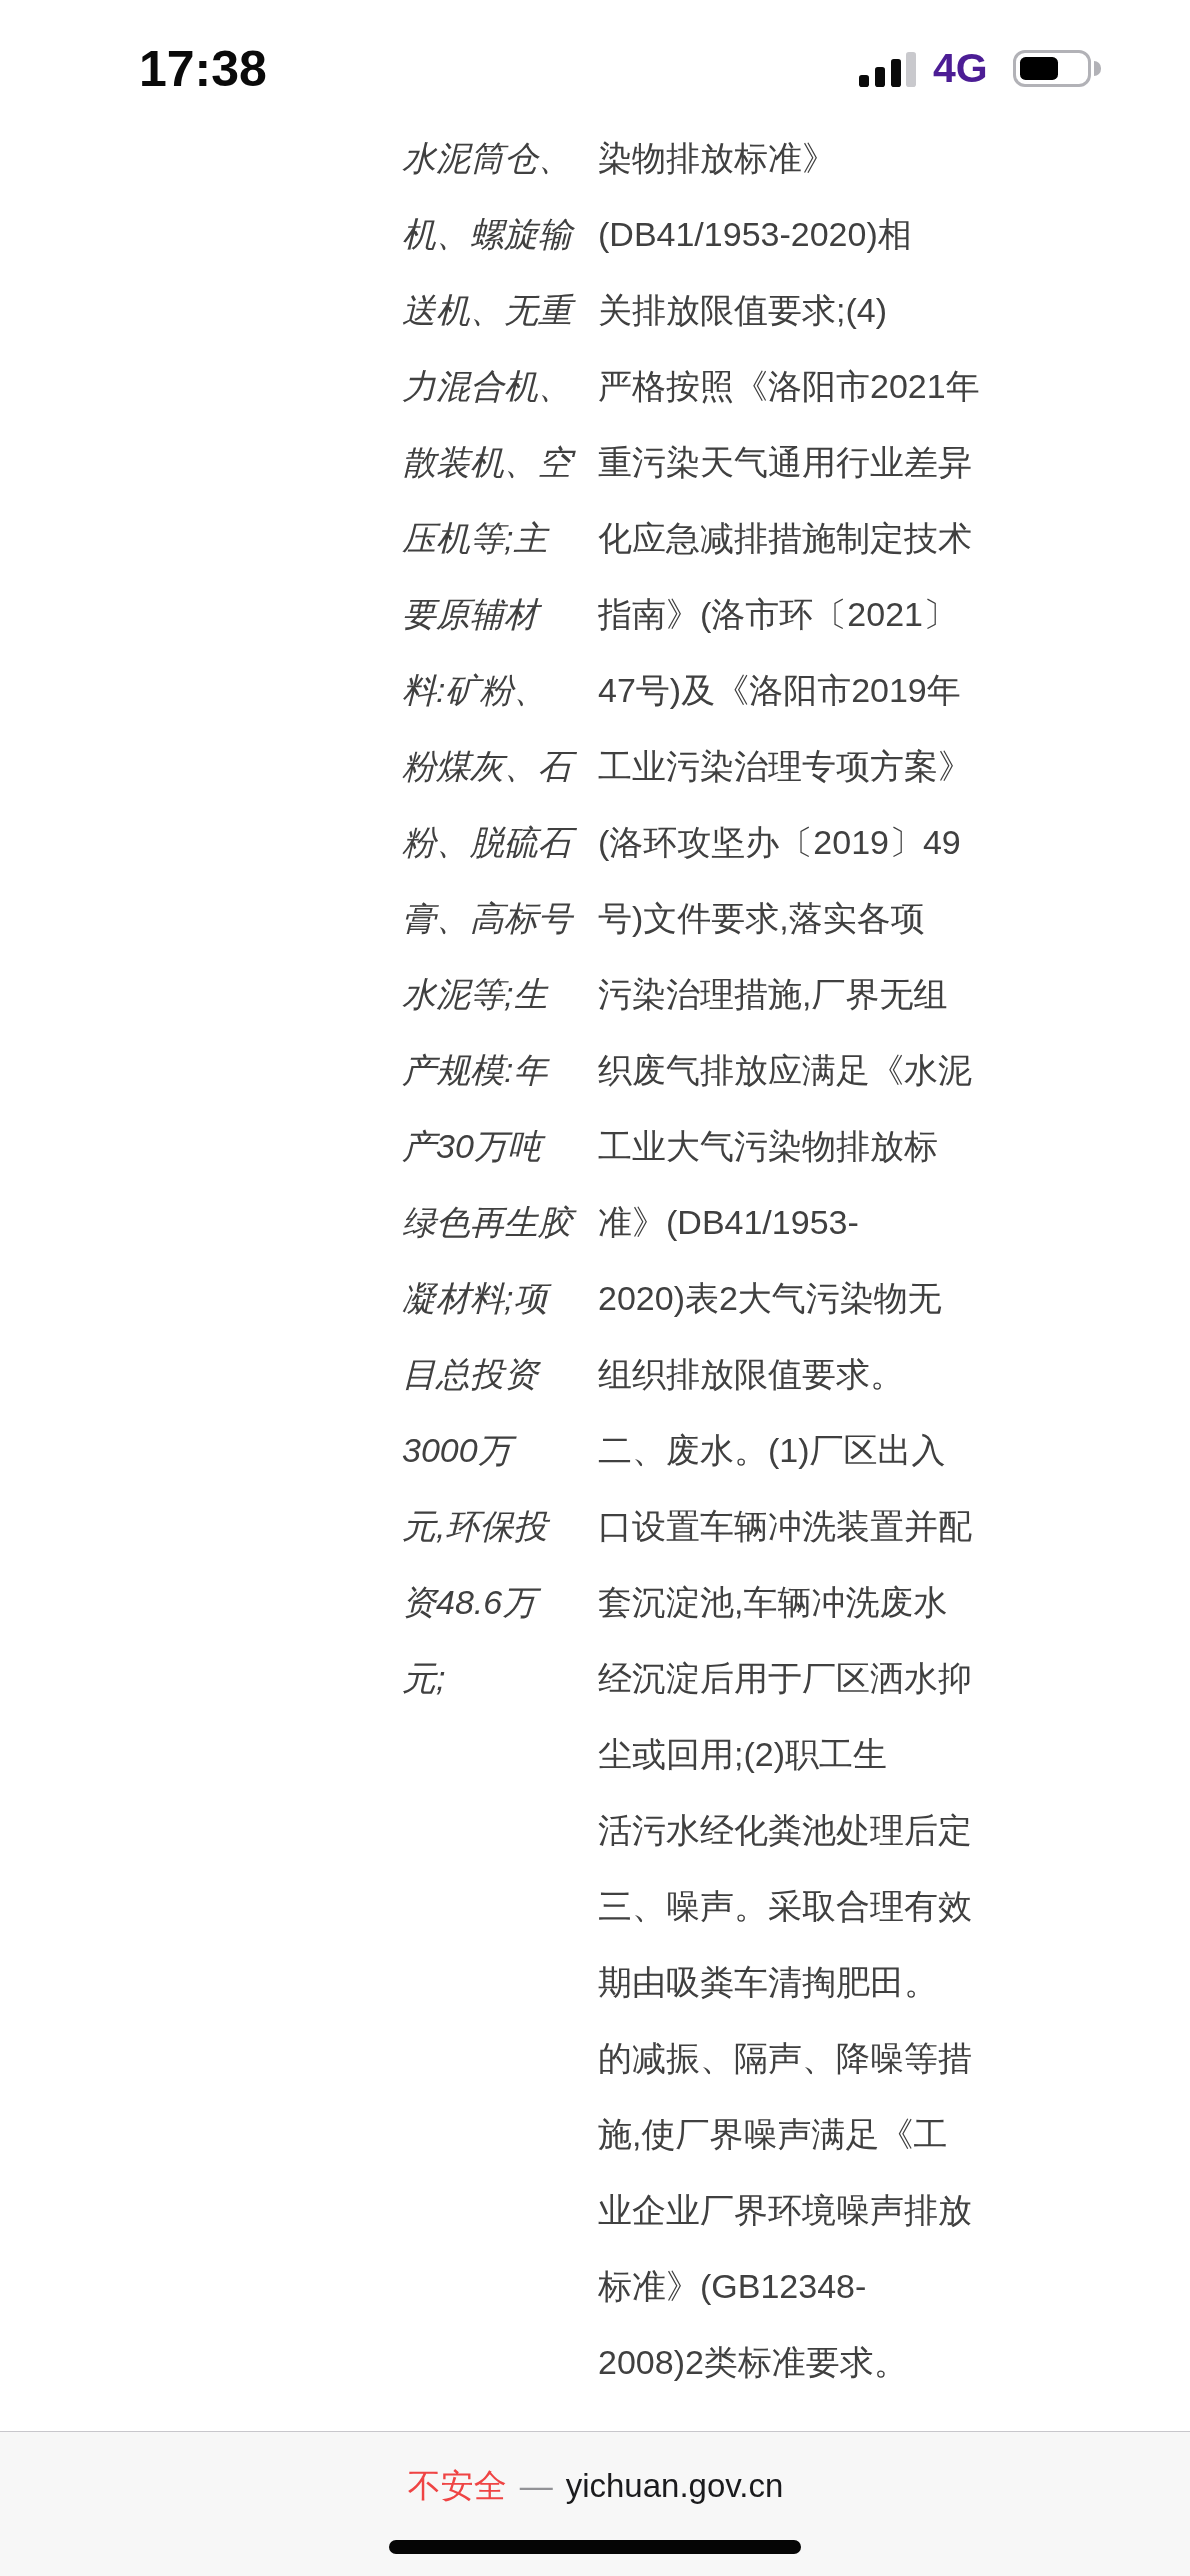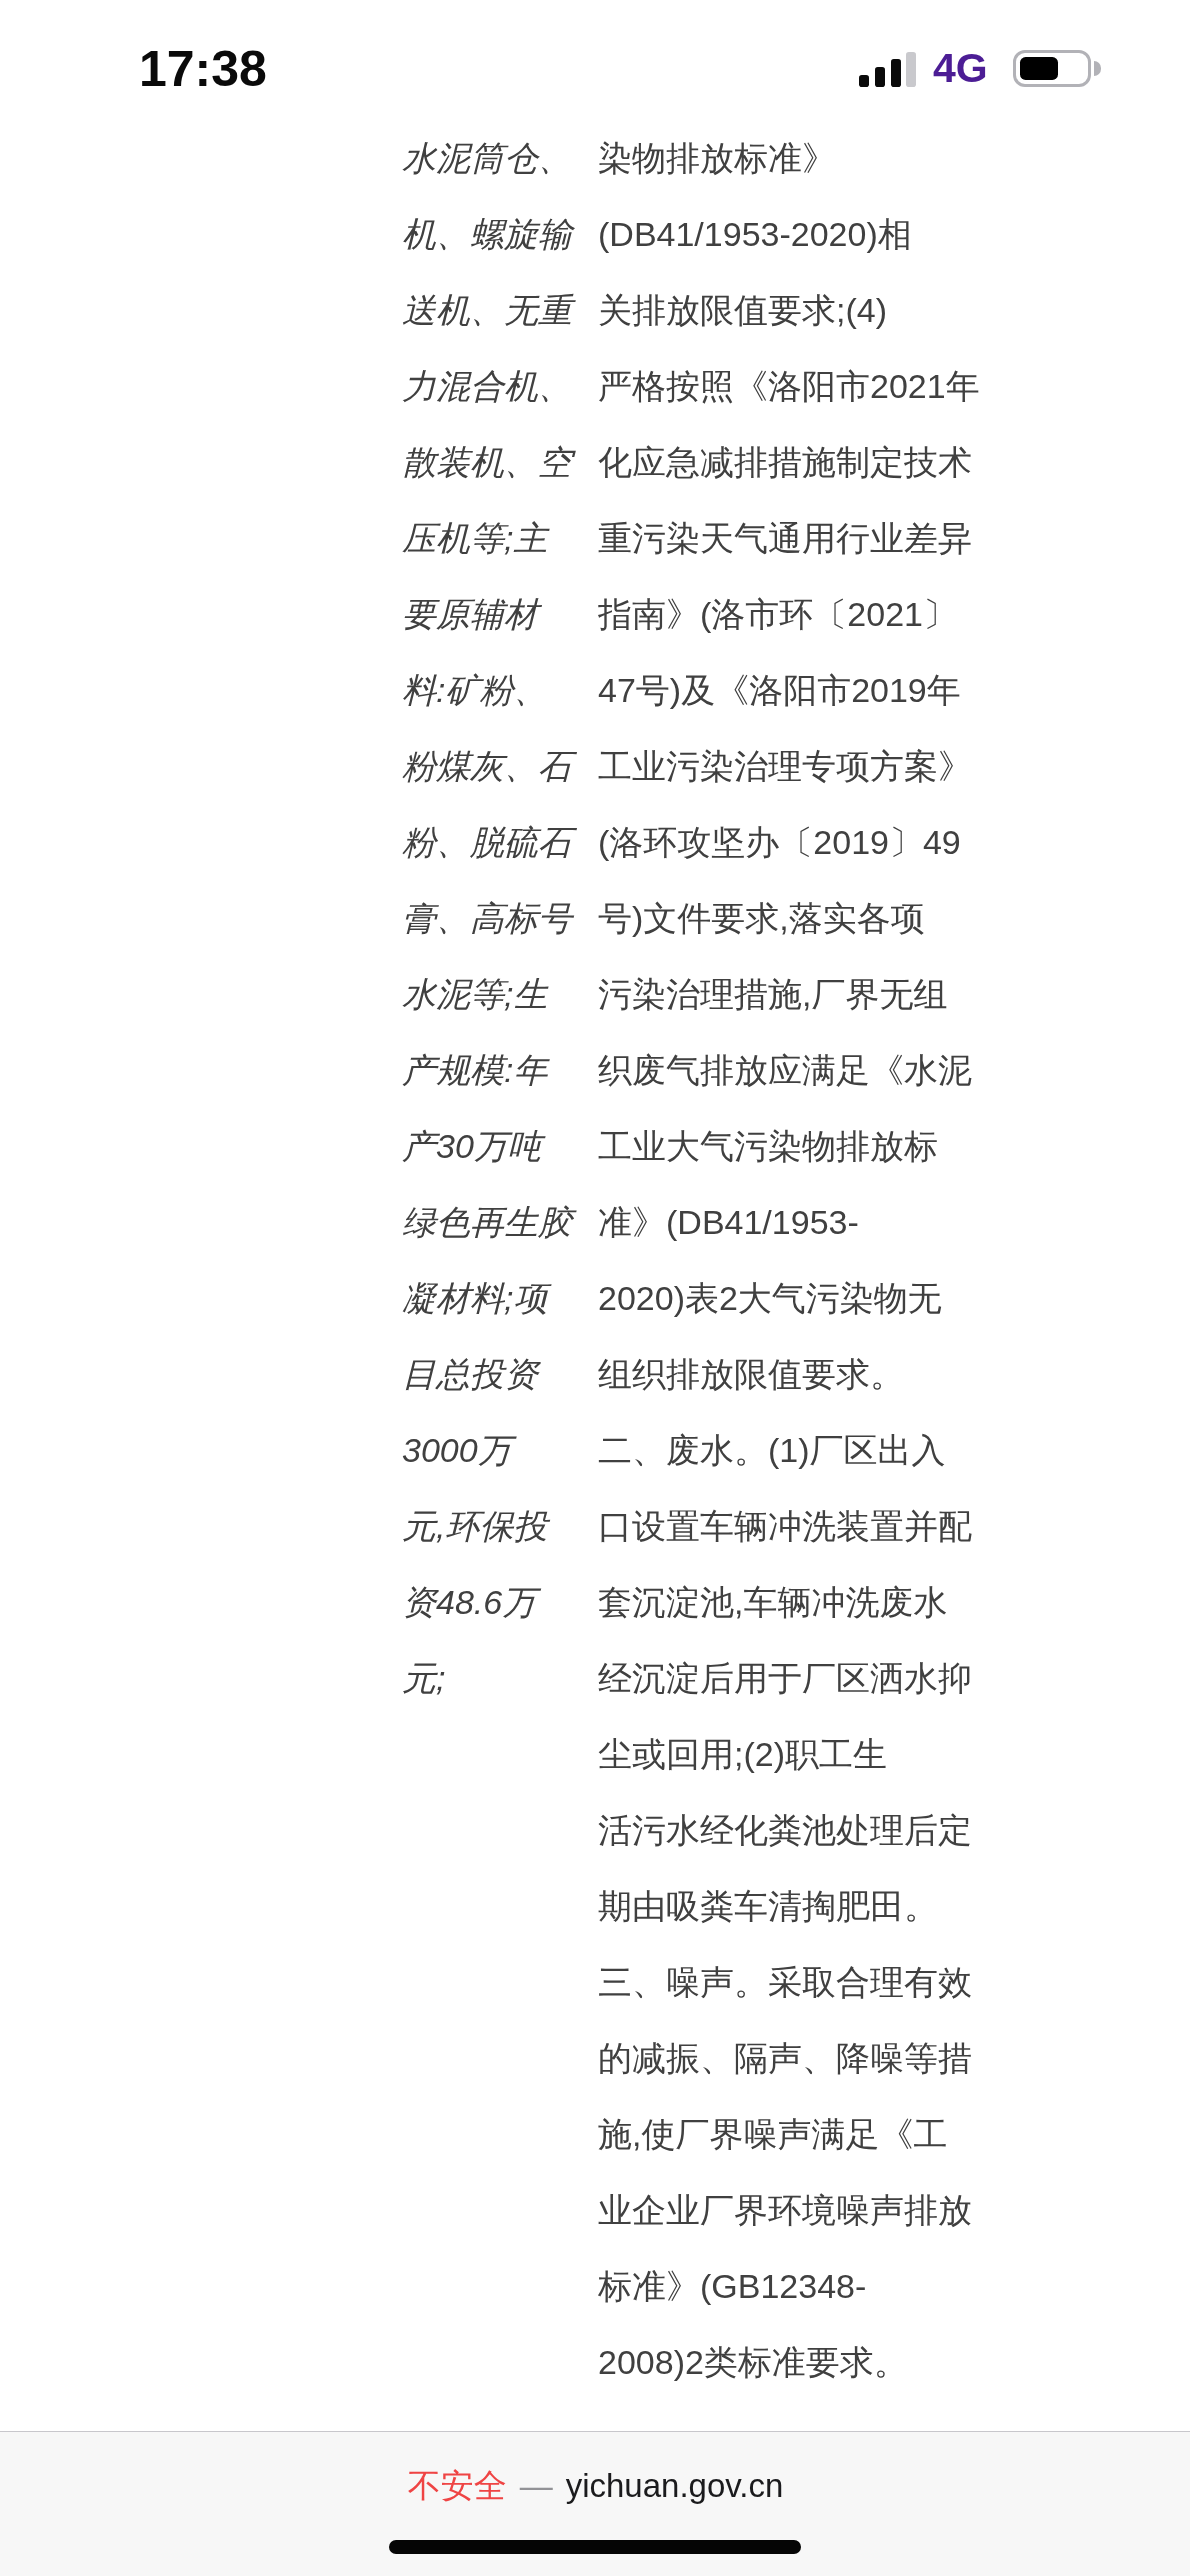--- a/index.html
+++ b/index.html
@@ -116,41 +116,41 @@
         <div class="text-line">3000万</div>
         <div class="text-line">元,环保投</div>
         <div class="text-line">资48.6万</div>
         <div class="text-line">元;</div>
       </div>
     <div class="col col-right">
         <div class="text-line">染物排放标准》</div>
         <div class="text-line">(DB41/1953-2020)相</div>
         <div class="text-line">关排放限值要求;(4)</div>
         <div class="text-line">严格按照《洛阳市2021年</div>
+        <div class="text-line">重污染天气通用行业差异</div>
         <div class="text-line">化应急减排措施制定技术</div>
-        <div class="text-line">重污染天气通用行业差异</div>
         <div class="text-line">指南》(洛市环〔2021〕</div>
         <div class="text-line">47号)及《洛阳市2019年</div>
         <div class="text-line">工业污染治理专项方案》</div>
         <div class="text-line">(洛环攻坚办〔2019〕49</div>
         <div class="text-line">号)文件要求,落实各项</div>
         <div class="text-line">污染治理措施,厂界无组</div>
         <div class="text-line">织废气排放应满足《水泥</div>
         <div class="text-line">工业大气污染物排放标</div>
         <div class="text-line">准》(DB41/1953-</div>
         <div class="text-line">2020)表2大气污染物无</div>
         <div class="text-line">组织排放限值要求。</div>
         <div class="text-line">二、废水。(1)厂区出入</div>
         <div class="text-line">口设置车辆冲洗装置并配</div>
         <div class="text-line">套沉淀池,车辆冲洗废水</div>
         <div class="text-line">经沉淀后用于厂区洒水抑</div>
         <div class="text-line">尘或回用;(2)职工生</div>
         <div class="text-line">活污水经化粪池处理后定</div>
+        <div class="text-line">三、噪声。采取合理有效</div>
         <div class="text-line">期由吸粪车清掏肥田。</div>
-        <div class="text-line">三、噪声。采取合理有效</div>
         <div class="text-line">的减振、隔声、降噪等措</div>
         <div class="text-line">施,使厂界噪声满足《工</div>
         <div class="text-line">业企业厂界环境噪声排放</div>
         <div class="text-line">标准》(GB12348-</div>
         <div class="text-line">2008)2类标准要求。</div>
       </div>
   </div>
 
   <div class="url-bar">
     <div class="url-text">

